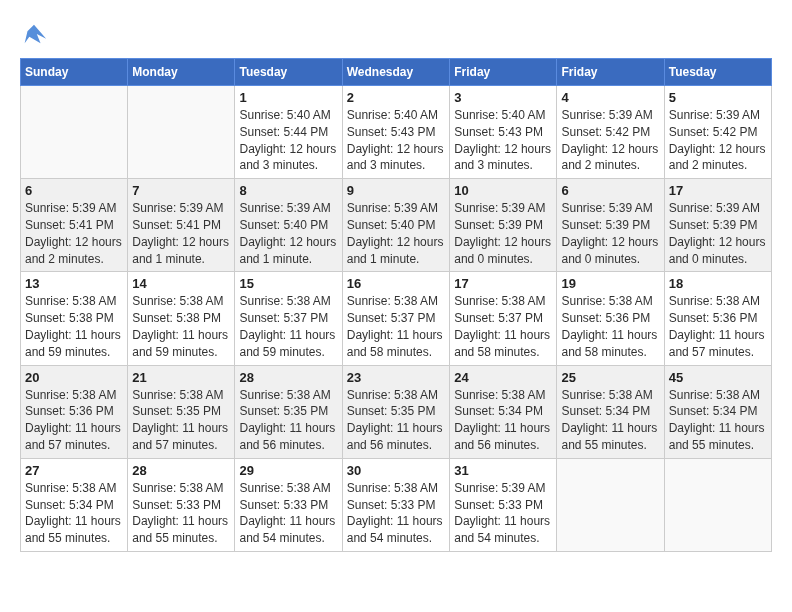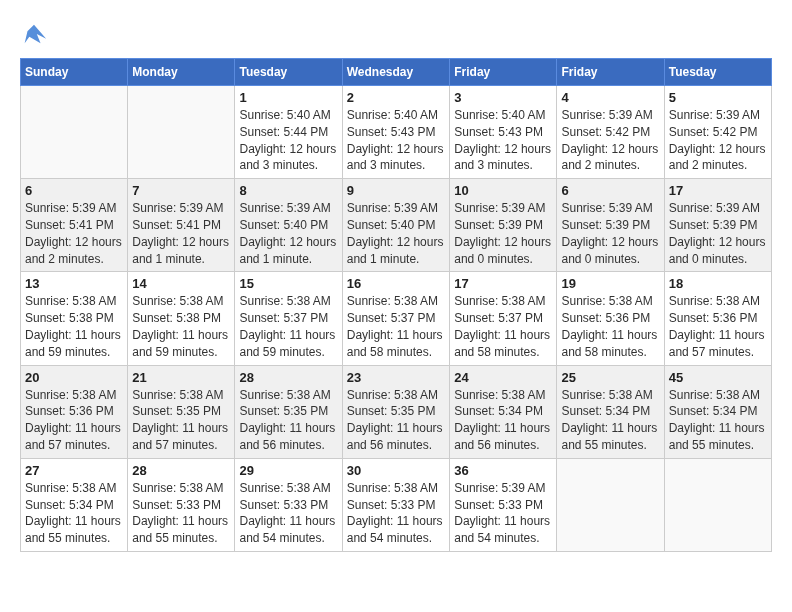--- a/index.html
+++ b/index.html
@@ -245,20 +245,20 @@
         </td>
         <td>
           <div class="day-number">29</div>
           <div class="day-info">Sunrise: 5:38 AM<br>Sunset: 5:33 PM<br>Daylight: 11 hours and 54 minutes.</div>
         </td>
         <td>
           <div class="day-number">30</div>
           <div class="day-info">Sunrise: 5:38 AM<br>Sunset: 5:33 PM<br>Daylight: 11 hours and 54 minutes.</div>
         </td>
         <td>
-          <div class="day-number">36</div>
+          <div class="day-number">31</div>
           <div class="day-info">Sunrise: 5:39 AM<br>Sunset: 5:33 PM<br>Daylight: 11 hours and 54 minutes.</div>
         </td>
         <td class="empty"></td>
         <td class="empty"></td>
       </tr>
     </tbody>
 </table>
 
 </body></html>

